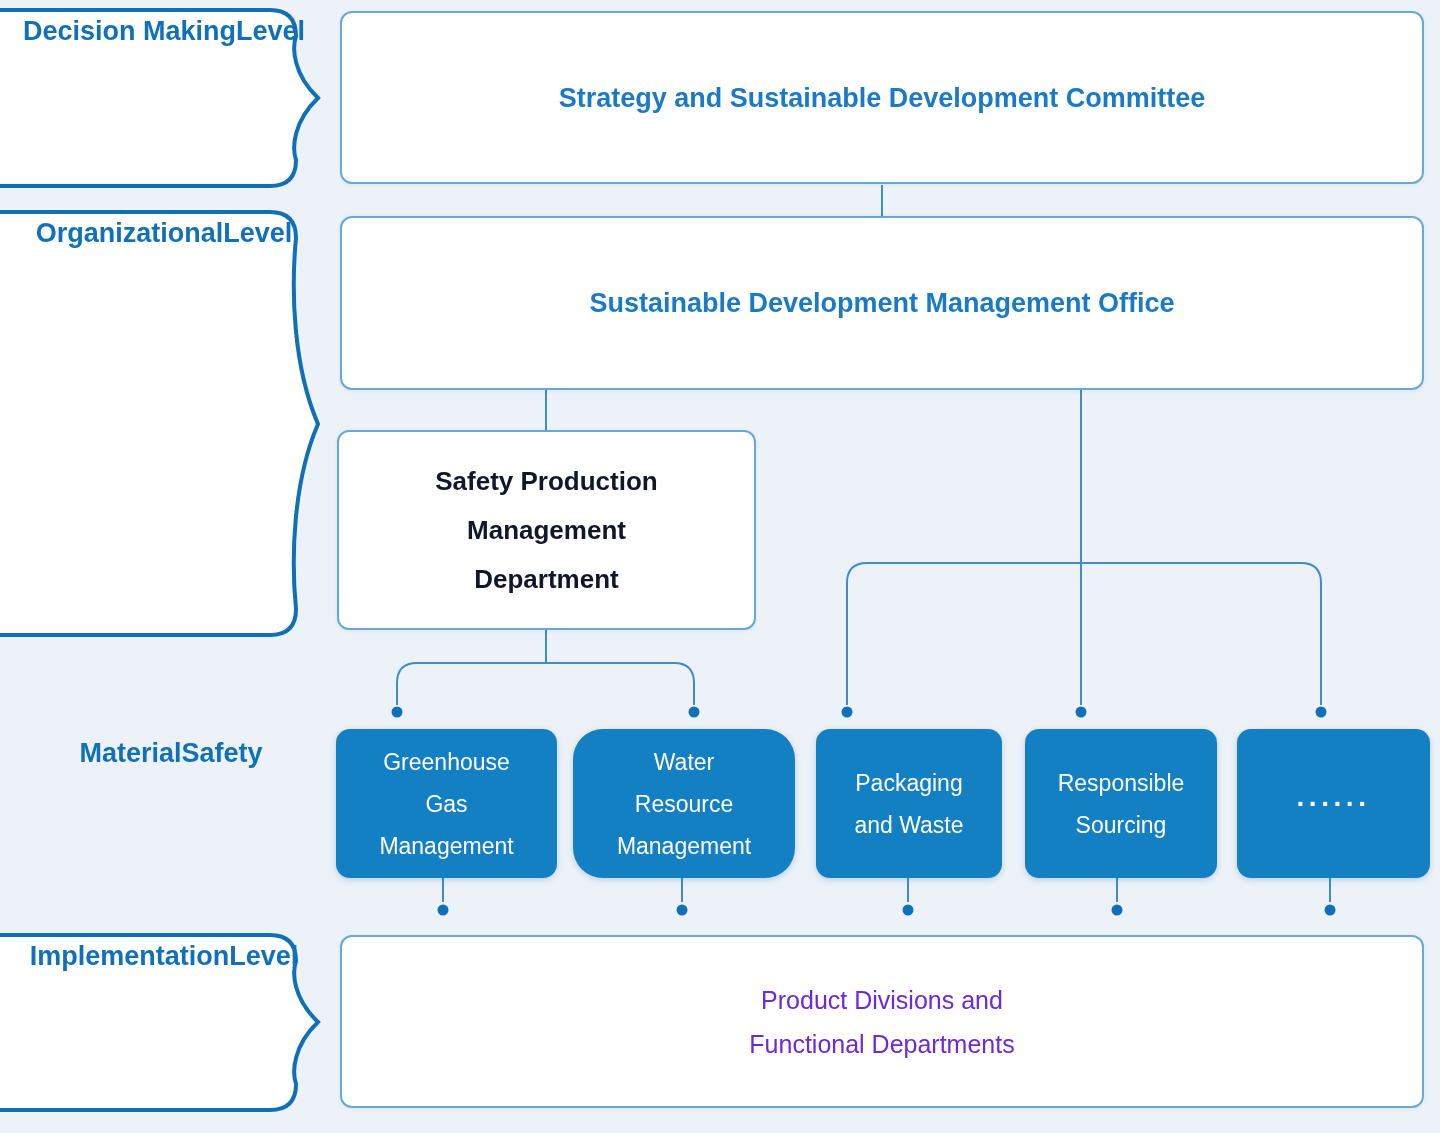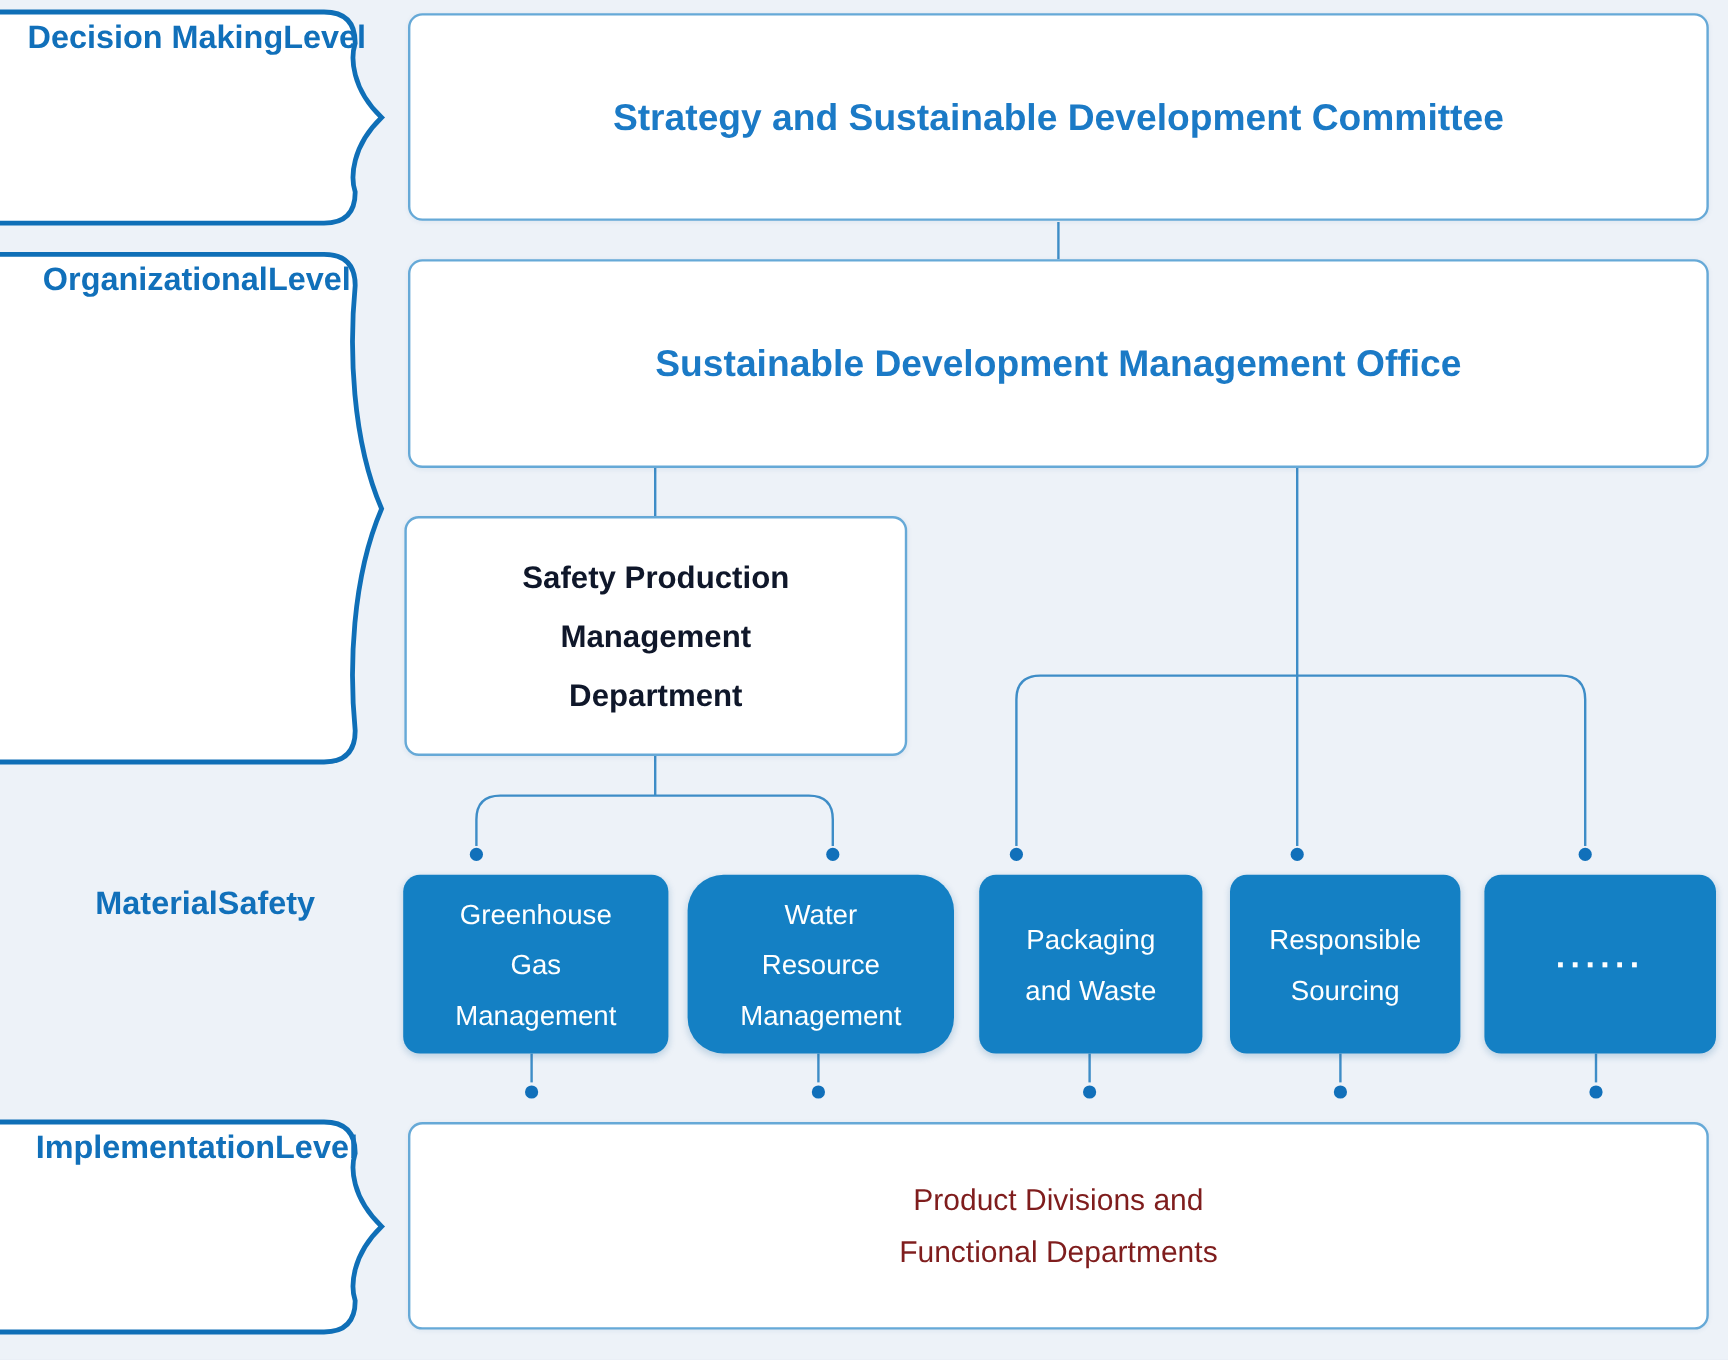--- a/index.html
+++ b/index.html
@@ -9,25 +9,25 @@
     background:#edf2f8;
   }
   .layer-svg{position:absolute; left:0; top:0; z-index:1;}
   .bigbox{
     position:absolute; z-index:2; background:#ffffff;
     border:2px solid #66a9d7; border-radius:12px;
     display:flex; flex-direction:column; align-items:center; justify-content:center;
     box-shadow:0 1px 4px rgba(30,90,140,.07);
   }
   .bigbox .line{
-    color:#1b7ac6; font-weight:700; font-size:31px; line-height:42px;
+    color:#1b7ac6; font-weight:700; font-size:27px; line-height:42px;
     text-align:center; white-space:nowrap;
   }
   .safety .line{font-size:26px; line-height:49px; color:#0f172a;}
-  .bottom .line{color:#7f1d1d; font-weight:400; font-size:25px; line-height:44px;}
+  .bottom .line{color:#6d28d9; font-weight:400; font-size:25px; line-height:44px;}
   .topic{
     position:absolute; z-index:2; top:729px; height:149px;
     background:#1480c4; border-radius:14px;
     display:flex; flex-direction:column; align-items:center; justify-content:center;
     box-shadow:0 2px 6px rgba(13,90,150,.22);
   }
   .topic .line{
     color:#ffffff; font-size:23px; line-height:42px; font-weight:400;
     text-align:center; white-space:nowrap;
   }

